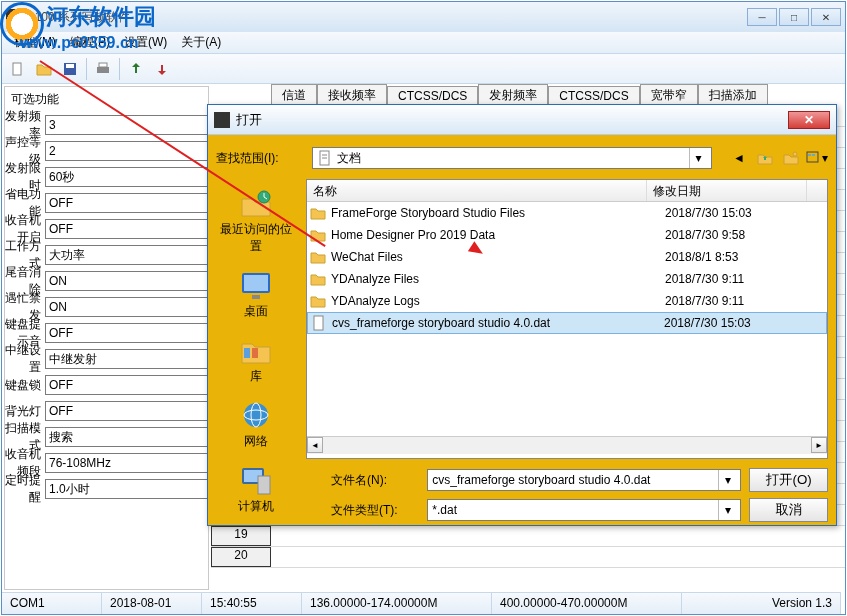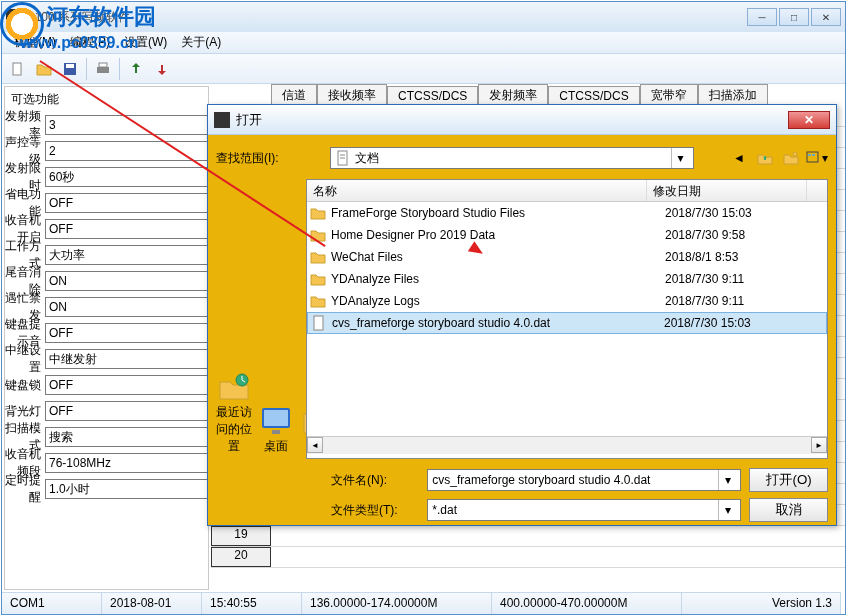--- a/index.html
+++ b/index.html
@@ -45,30 +45,30 @@
     .status-cell { padding: 3px 8px; border-right: 1px solid #c7d8ea; }
     
     
     .dialog { position: absolute; top: 104px; left: 207px; width: 630px; height: 422px; border: 1px solid #2d6bb5; background: #eab308; z-index: 50; box-shadow: 2px 2px 6px rgba(0,0,0,0.3); }
     .dialog-titlebar { height: 30px; background: linear-gradient(#fefefe,#d9e8f7); display: flex; align-items: center; padding: 0 6px; border-bottom: 1px solid #b5cde6; }
     .dialog-title { flex: 1; display: flex; align-items: center; gap: 6px; font-size: 13px; }
     .dialog-icon { width: 16px; height: 16px; background: #333; }
     .dlg-close { width: 42px; height: 18px; background: linear-gradient(#f09595,#d44039); border: 1px solid #a02020; display: flex; align-items: center; justify-content: center; color: #fff; font-weight: bold; cursor: pointer; }
     
     .dialog-body { padding: 8px; }
-    .lookin-row { display: flex; align-items: center; height: 30px; gap: 24px; margin-bottom: 6px; }
+    .lookin-row { display: flex; align-items: center; height: 30px; gap: 6px; margin-bottom: 6px; }
     .lookin-label { width: 90px; }
     .lookin-combo { flex: 1; height: 22px; border: 1px solid #7a7a7a; background: #fff; display: flex; align-items: center; padding: 0 4px; }
     .combo-icon { width: 16px; height: 16px; margin-right: 4px; }
     .combo-arrow { width: 18px; height: 20px; border-left: 1px solid #bbb; display: flex; align-items: center; justify-content: center; }
     .lookin-btns { display: flex; gap: 4px; margin-left: 10px; }
     .lk-btn { width: 22px; height: 22px; display: flex; align-items: center; justify-content: center; cursor: pointer; }
     
     .dialog-main { display: flex; height: 280px; }
-    .places { width: 90px; display: flex; flex-direction: row; align-items: flex-end; gap: 6px; padding-top: 4px; }
+    .places { width: 90px; display: flex; flex-direction: column; align-items: flex-start; gap: 6px; padding-top: 4px; }
     .place { width: 80px; text-align: center; cursor: pointer; padding: 4px 0; }
     .place-icon { width: 36px; height: 32px; margin: 0 auto 2px; }
     .place-label { font-size: 12px; }
     
     .file-list { flex: 1; border: 1px solid #888; background: #fff; overflow: hidden; }
     .file-header { display: flex; height: 22px; background: linear-gradient(#fdfdfd,#ececec); border-bottom: 1px solid #ccc; }
     .fh-name { flex: 1; padding: 3px 6px; border-right: 1px solid #ddd; }
     .fh-date { width: 160px; padding: 3px 6px; border-right: 1px solid #ddd; }
     .fh-x { width: 20px; }
     .file-row { display: flex; height: 22px; align-items: center; padding: 0 2px; }

